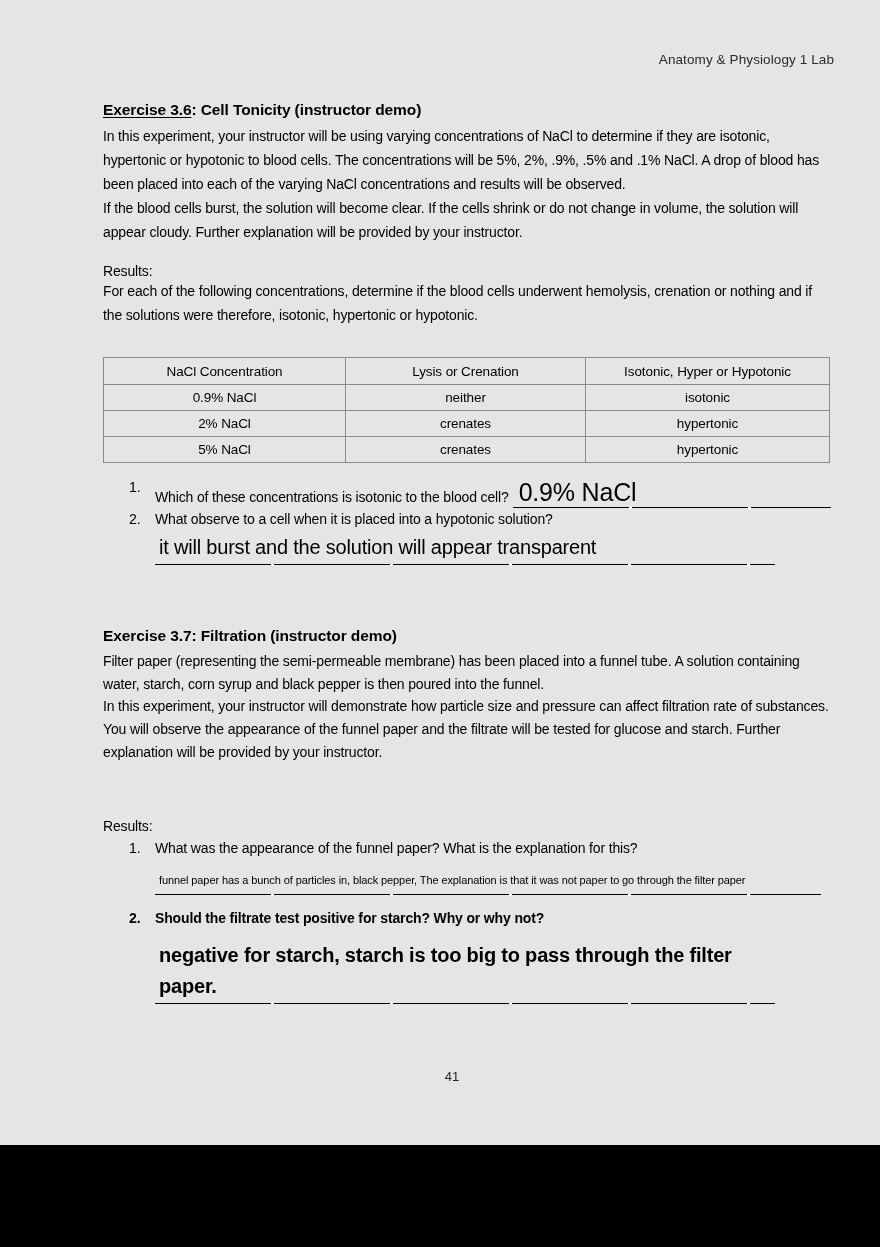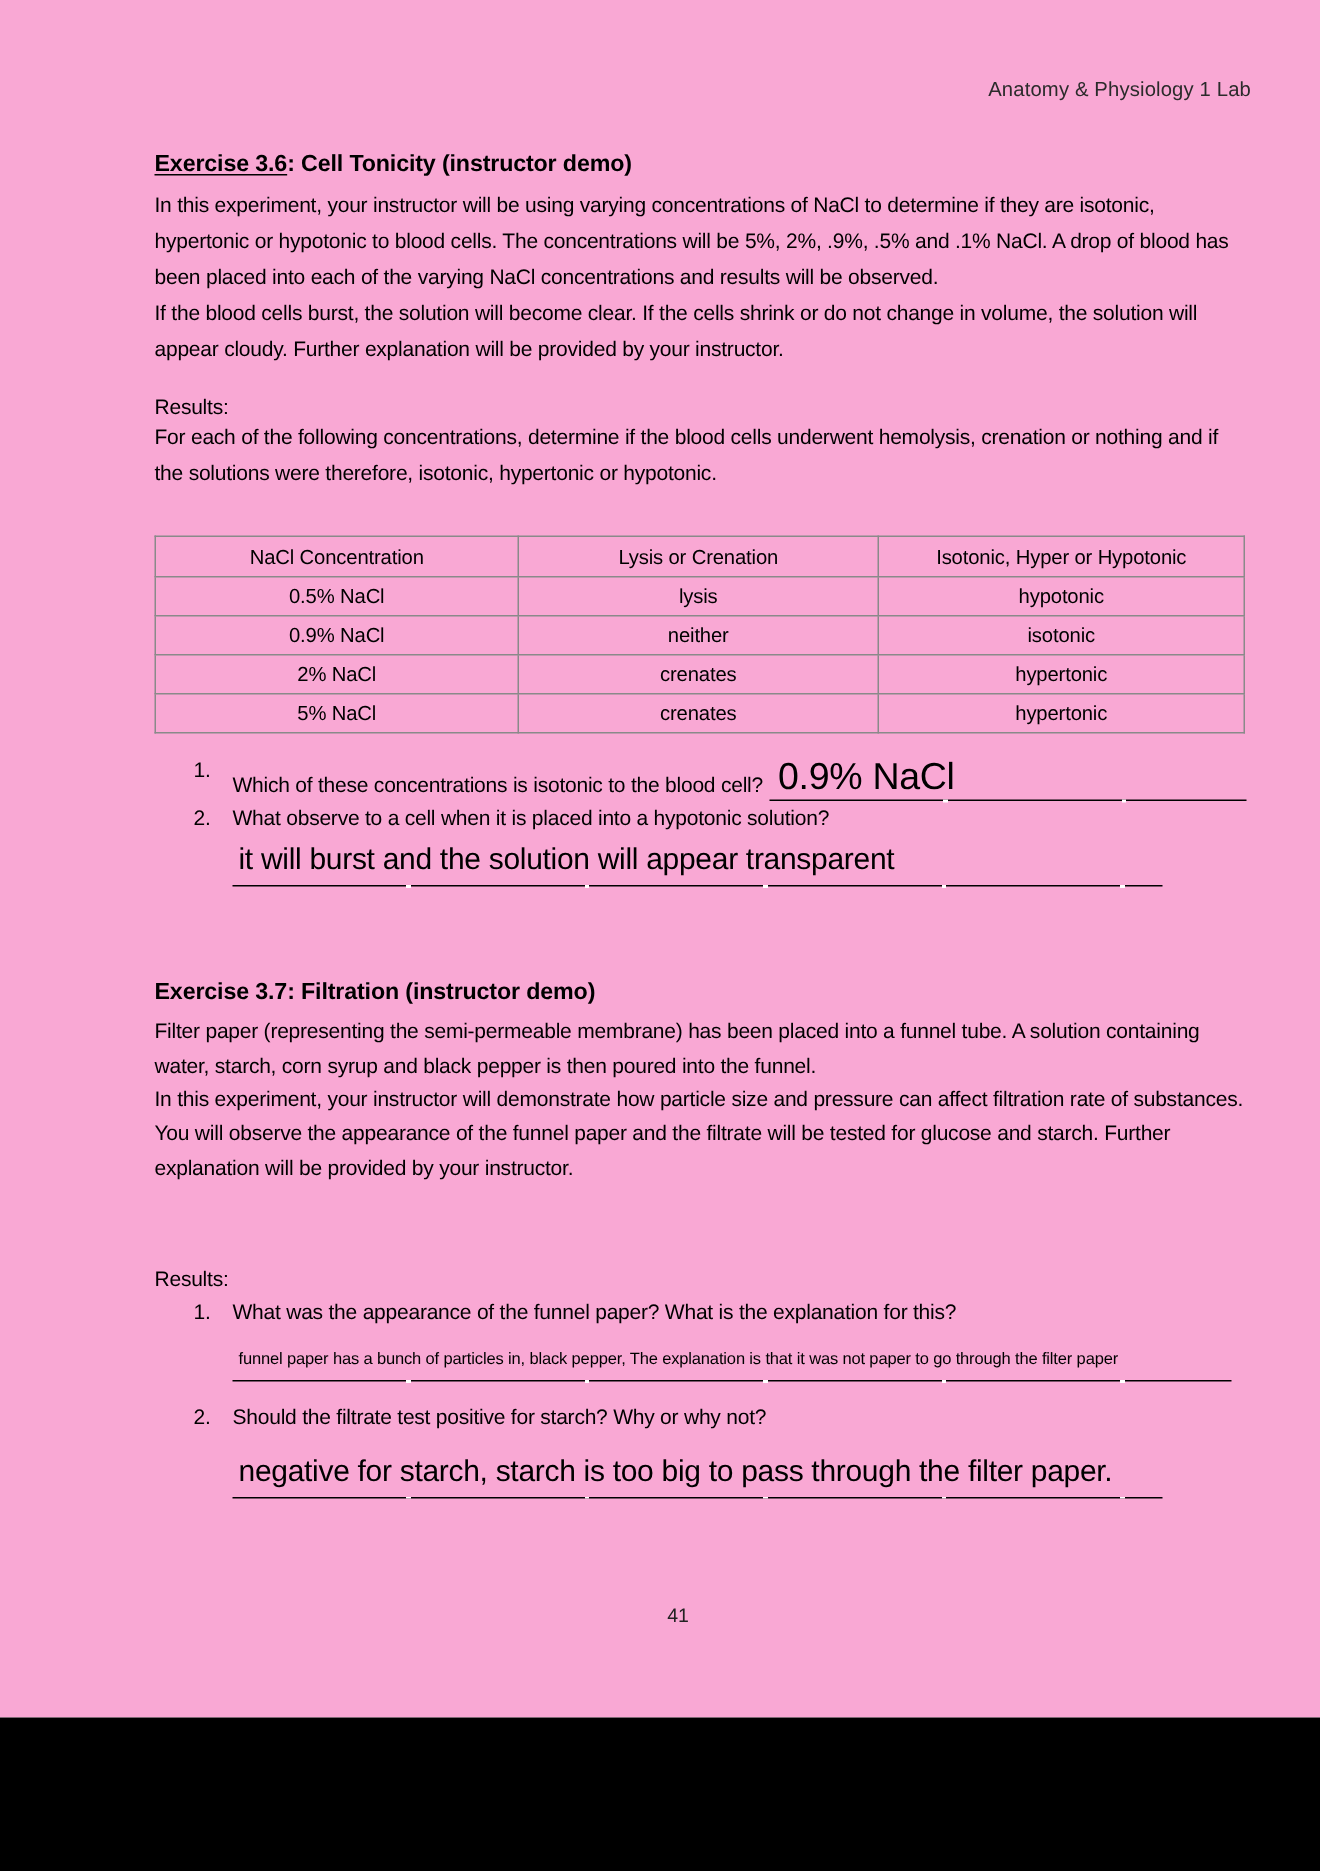--- a/index.html
+++ b/index.html
@@ -14,21 +14,21 @@
     font-family: "Liberation Sans", sans-serif;
     color: #000000;
     overflow: hidden;
   }
 
   .page {
     position: absolute;
     left: 0; top: 0;
     width: 880px;
     height: 1145px;
-    background: #f9a8d4;
+    background: #e5e5e5;
   }
 
   .bottom-bar {
     position: absolute;
     left: 0;
     top: 1145px;
     width: 880px;
     height: 102px;
     background: #000000;
   }
@@ -224,25 +224,20 @@
       <colgroup>
           <col class="c1">
           <col class="c2">
           <col class="c3">
         </colgroup>
       <tbody>
         <tr class="head">
           <td>NaCl Concentration</td>
           <td>Lysis or Crenation</td>
           <td>Isotonic, Hyper or Hypotonic</td>
-        </tr>
-        <tr>
-          <td>0.5% NaCl</td>
-          <td>lysis</td>
-          <td>hypotonic</td>
         </tr>
         <tr>
           <td>0.9% NaCl</td>
           <td>neither</td>
           <td>isotonic</td>
         </tr>
         <tr>
           <td>2%  NaCl</td>
           <td>crenates</td>
           <td>hypertonic</td>
@@ -293,21 +288,21 @@
     <div style="height:4px"></div>
 
     <ol class="qlist">
       <li>
         <span>What was the appearance of the funnel paper?  What is the explanation for this?</span>
         <div style="height:11px"></div>
         <div class="answer-line" style="margin-right:10px;">
           <span class="ans-text ans-tiny">funnel paper has a bunch of particles in, black pepper, The explanation is that it was not paper to go through the filter paper</span>
         </div>
       </li>
-      <li style="margin-top:13px;">
+      <li style="margin-top:13px;font-weight:bold;">
         <span>Should the filtrate test positive for starch?  Why or why not?</span>
         <div style="height:9px"></div>
         <div class="answer-line" style="margin-right:56px;">
           <span class="ans-text ans-large">negative for starch, starch is too big to pass through the filter paper.</span>
         </div>
       </li>
     </ol>
 
   </div>
 

